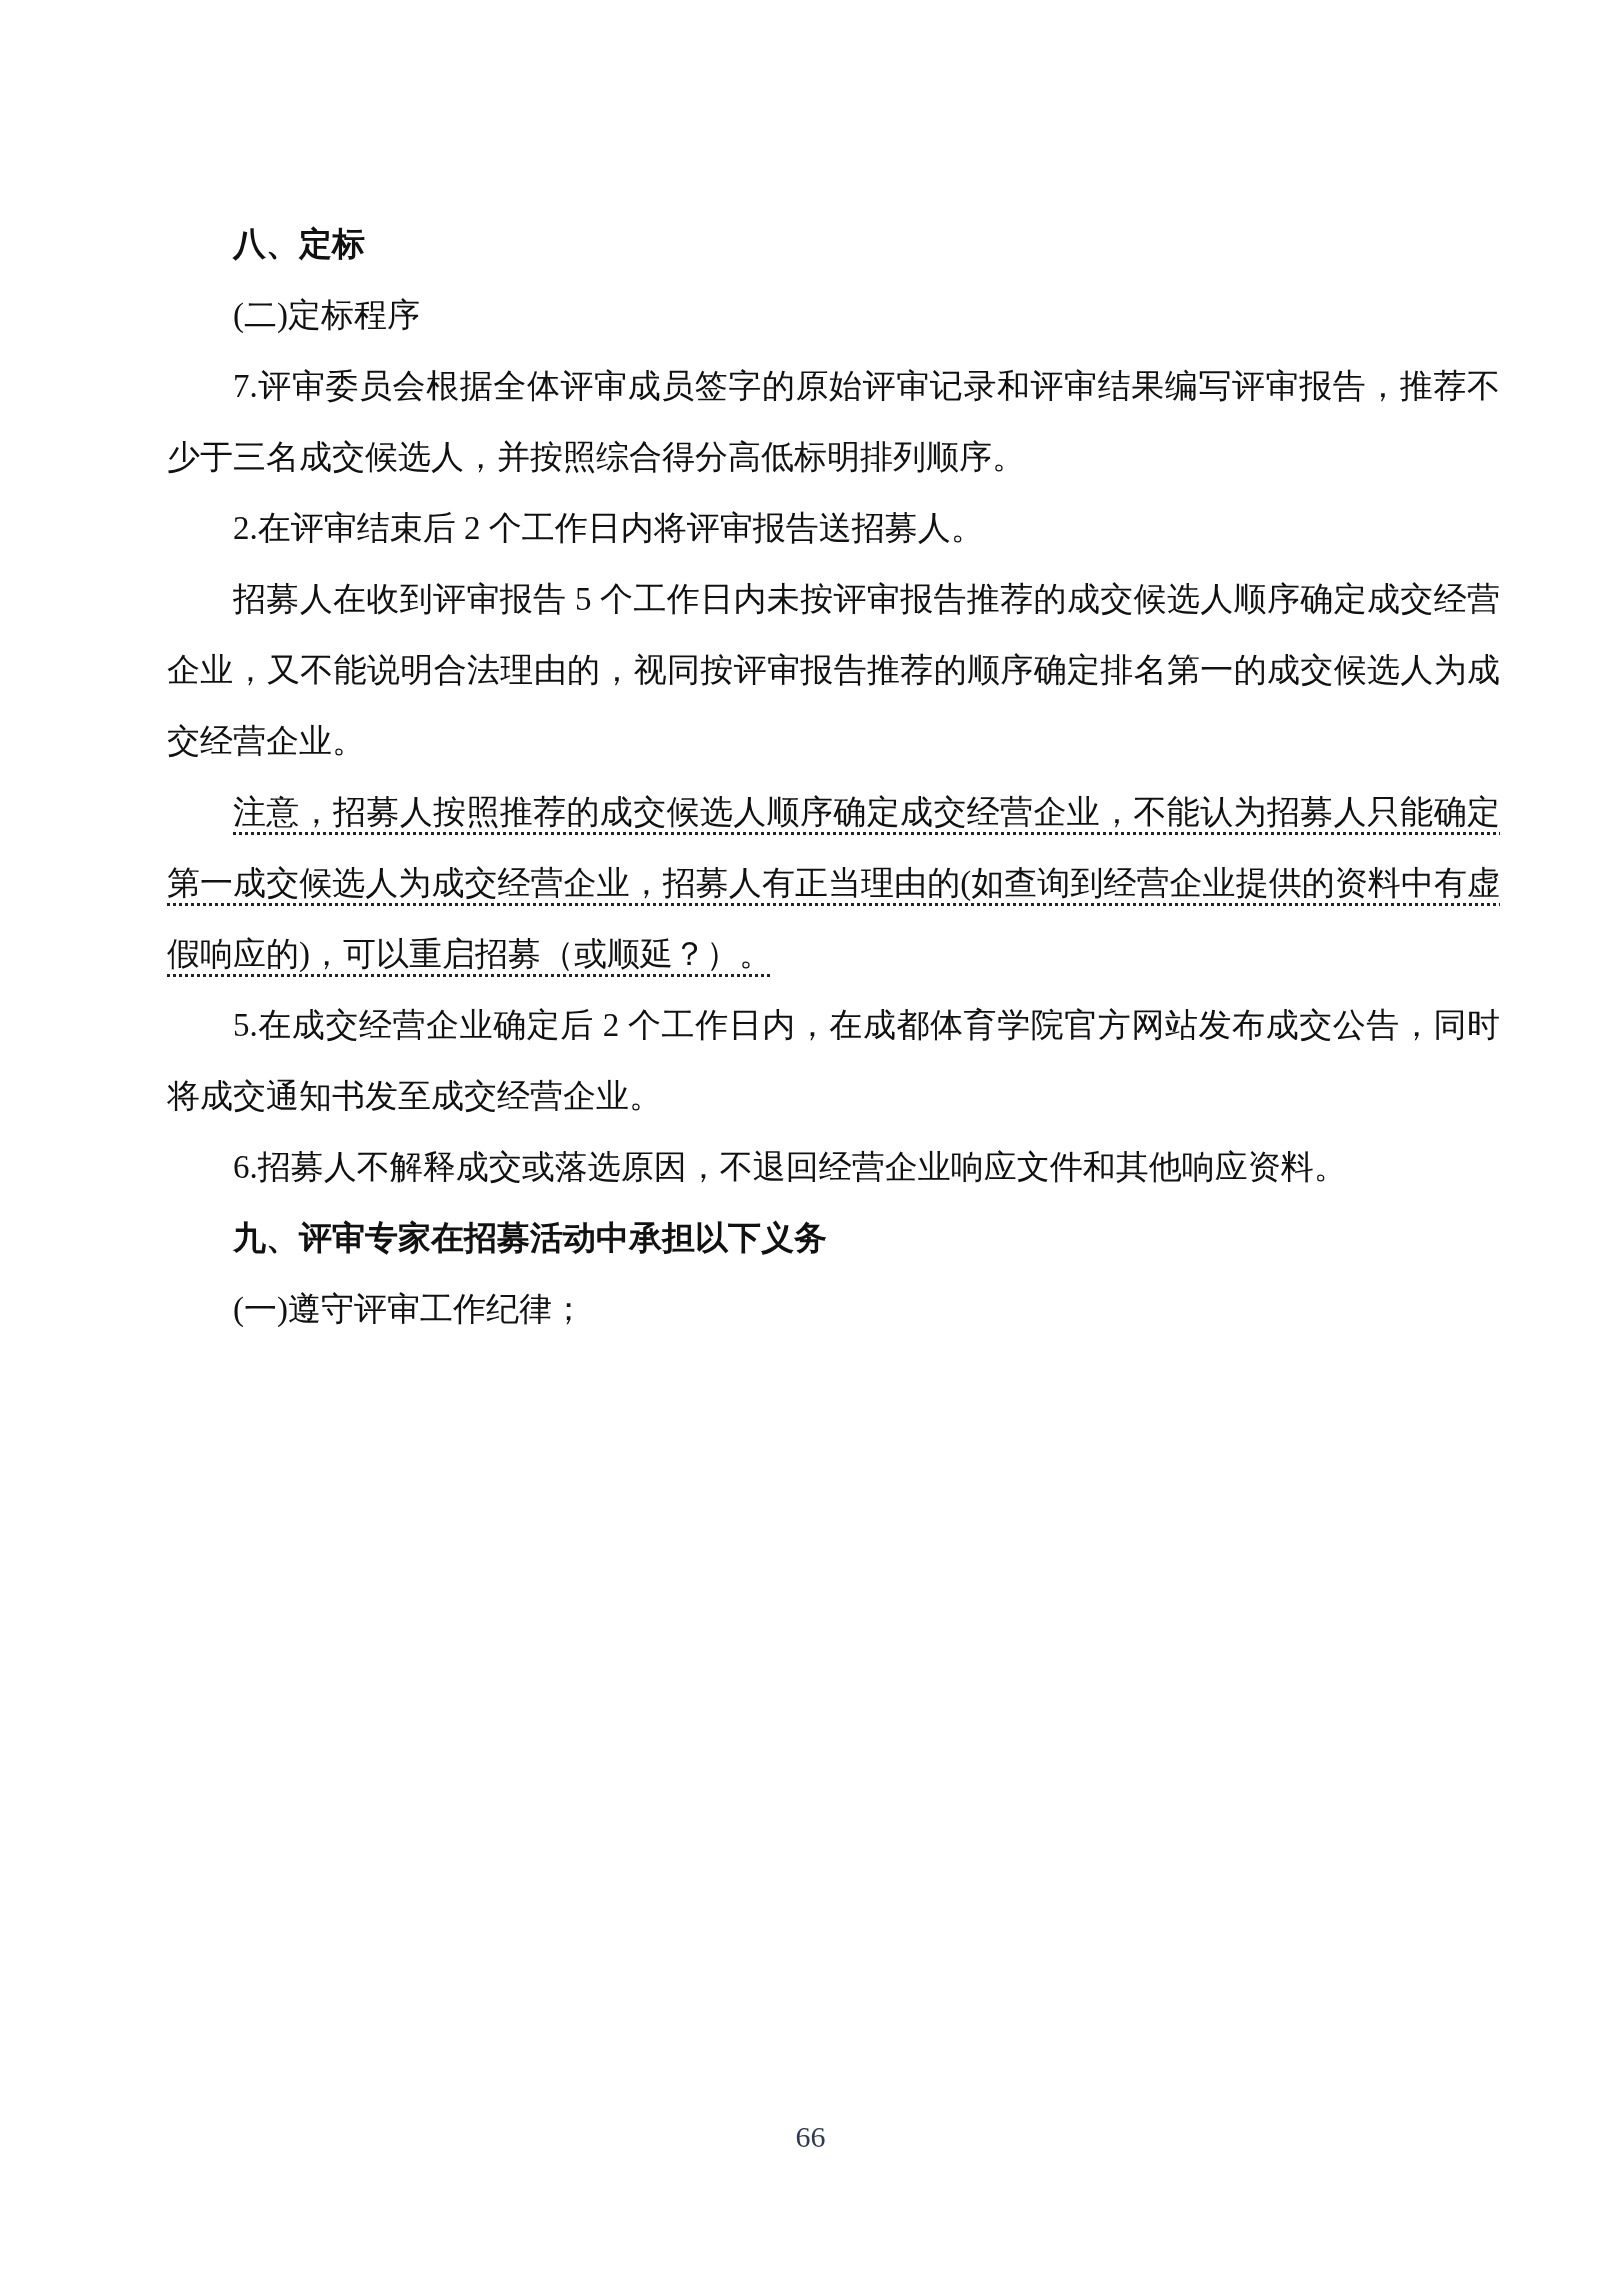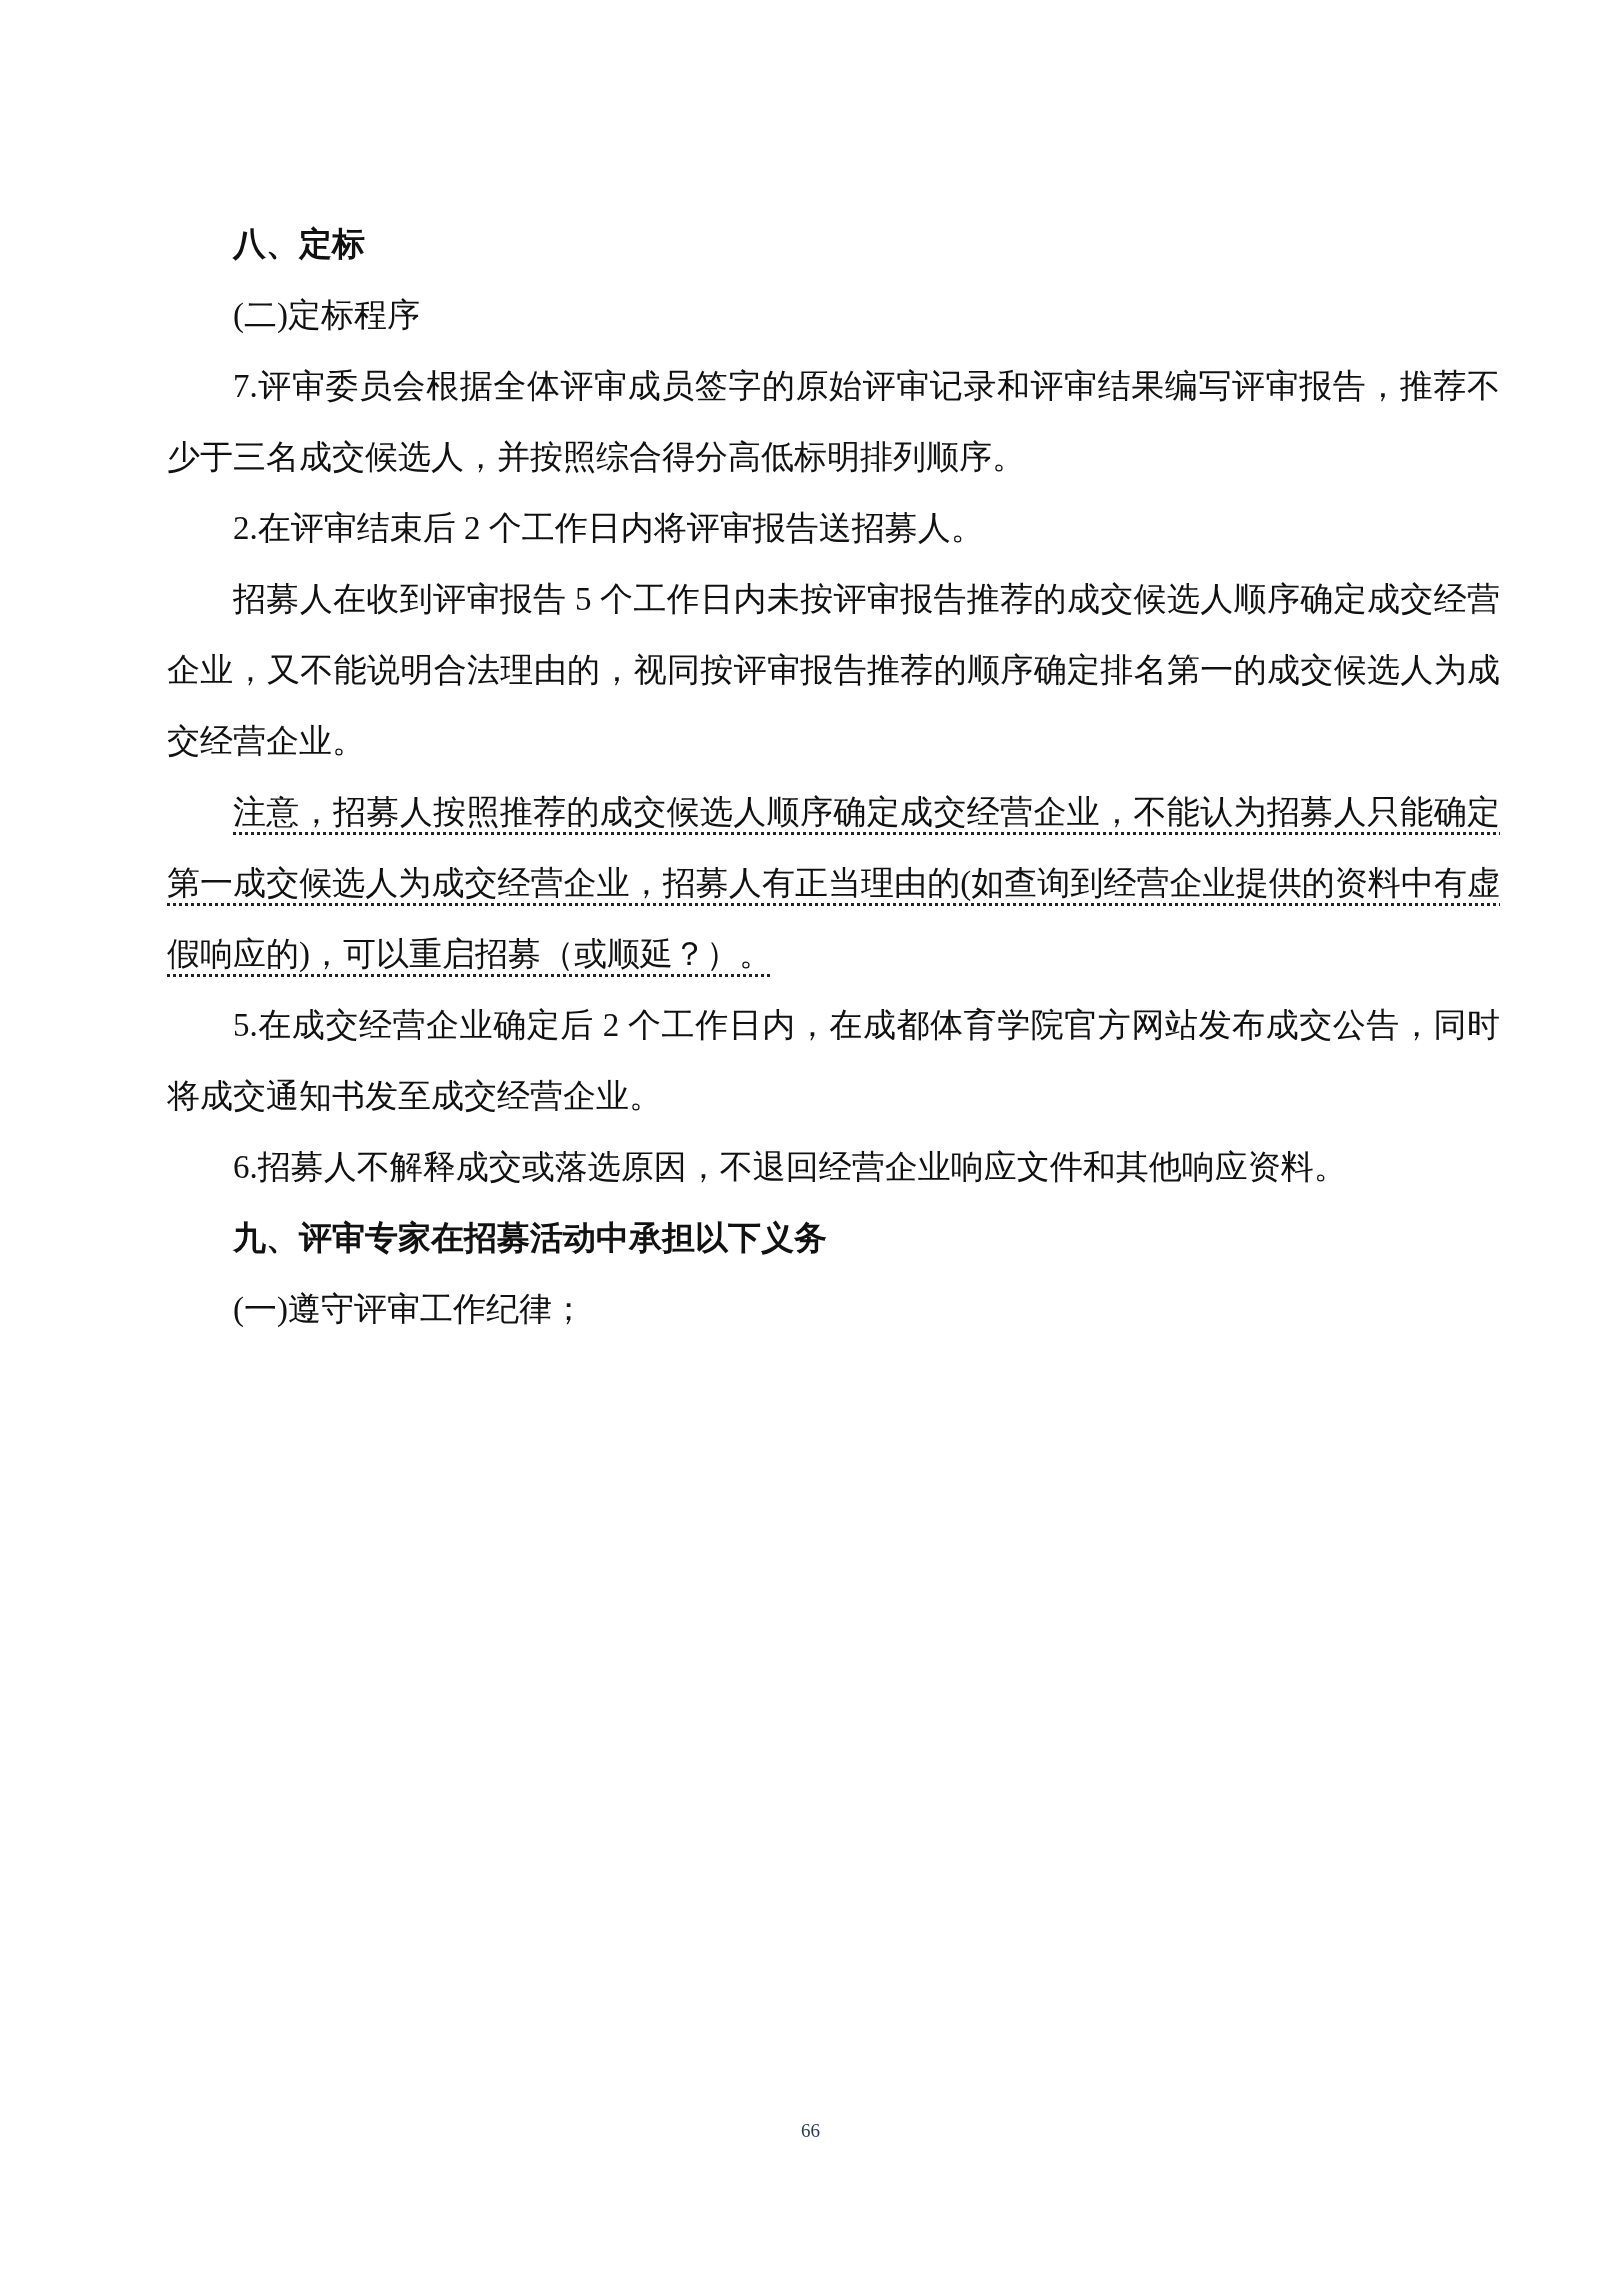--- a/index.html
+++ b/index.html
@@ -42,21 +42,21 @@
     text-underline-offset: 8.8px;
   }
   .footer {
     position: absolute;
     left: 0;
     right: 0;
     top: 2120px;
     text-align: center;
   }
   .page-num {
-    font-size: 19px;
+    font-size: 30px;
     color: #2c3a56;
     font-family: "Liberation Serif", "DejaVu Serif", serif;
   }
 </style>
 </head>
 <body>
 
 <div class="page">
   <div class="doc-content" id="doc-content">
       <div class="para heading">八、定标</div>

